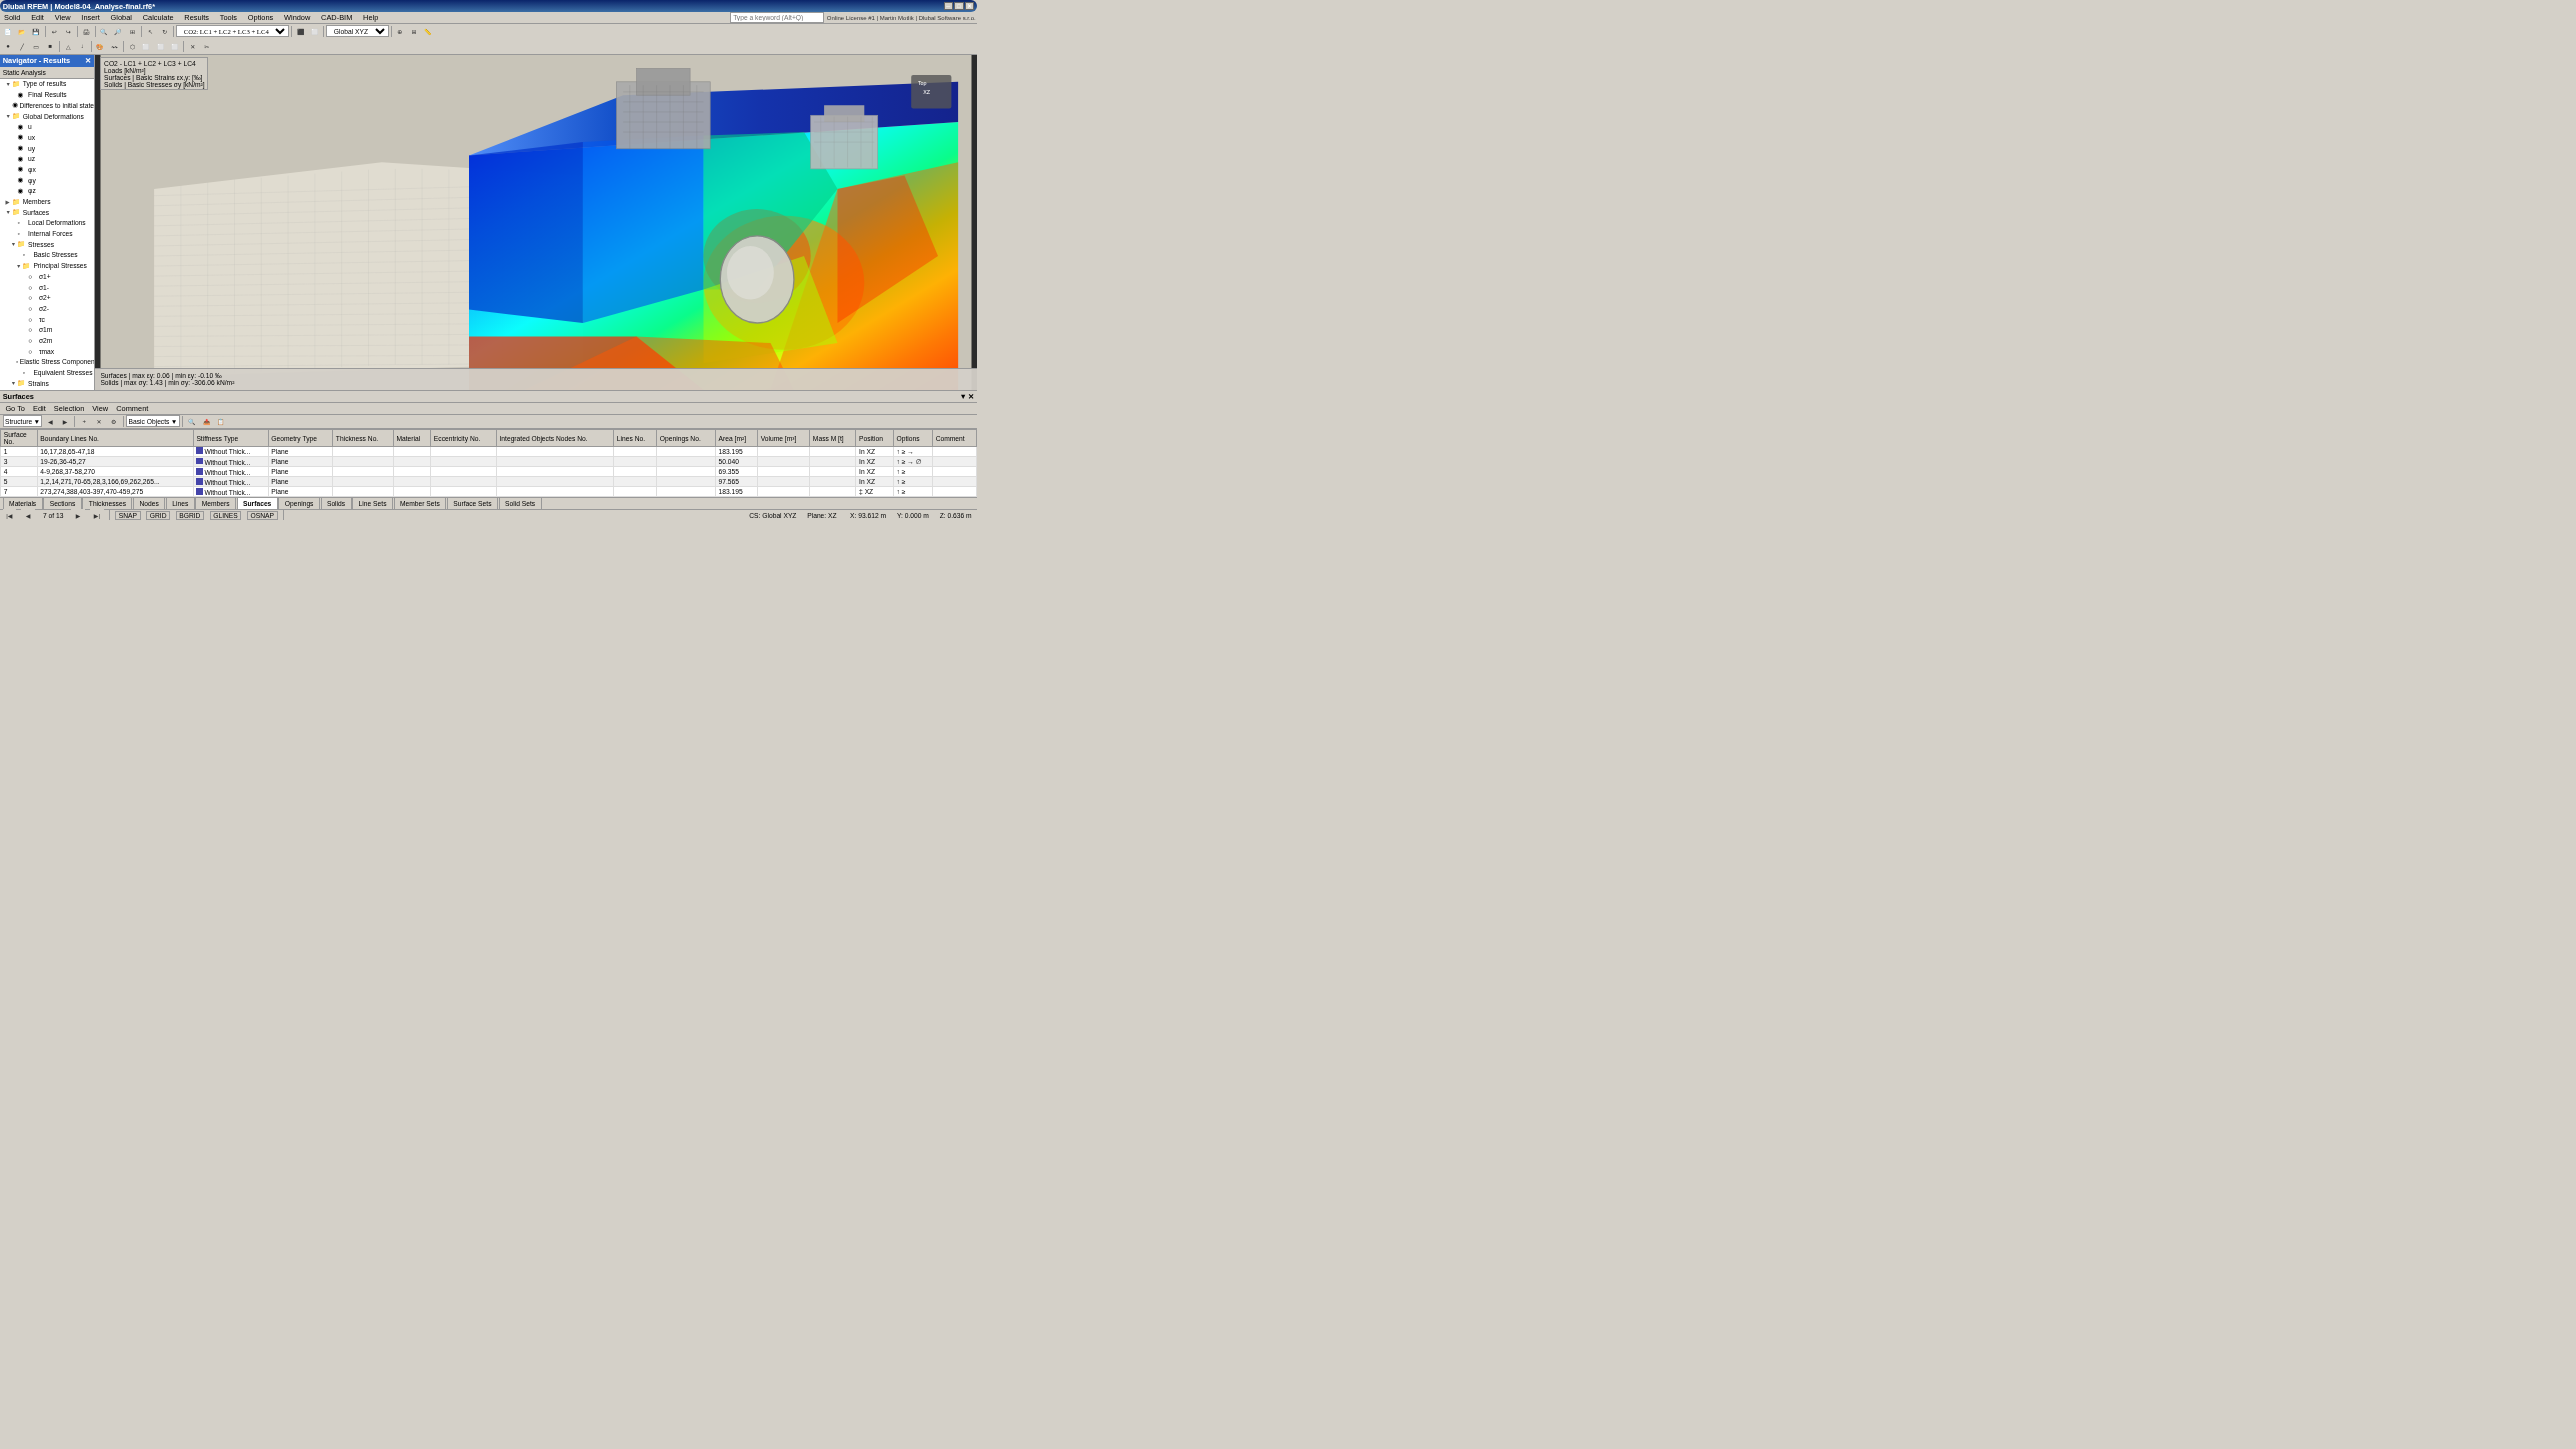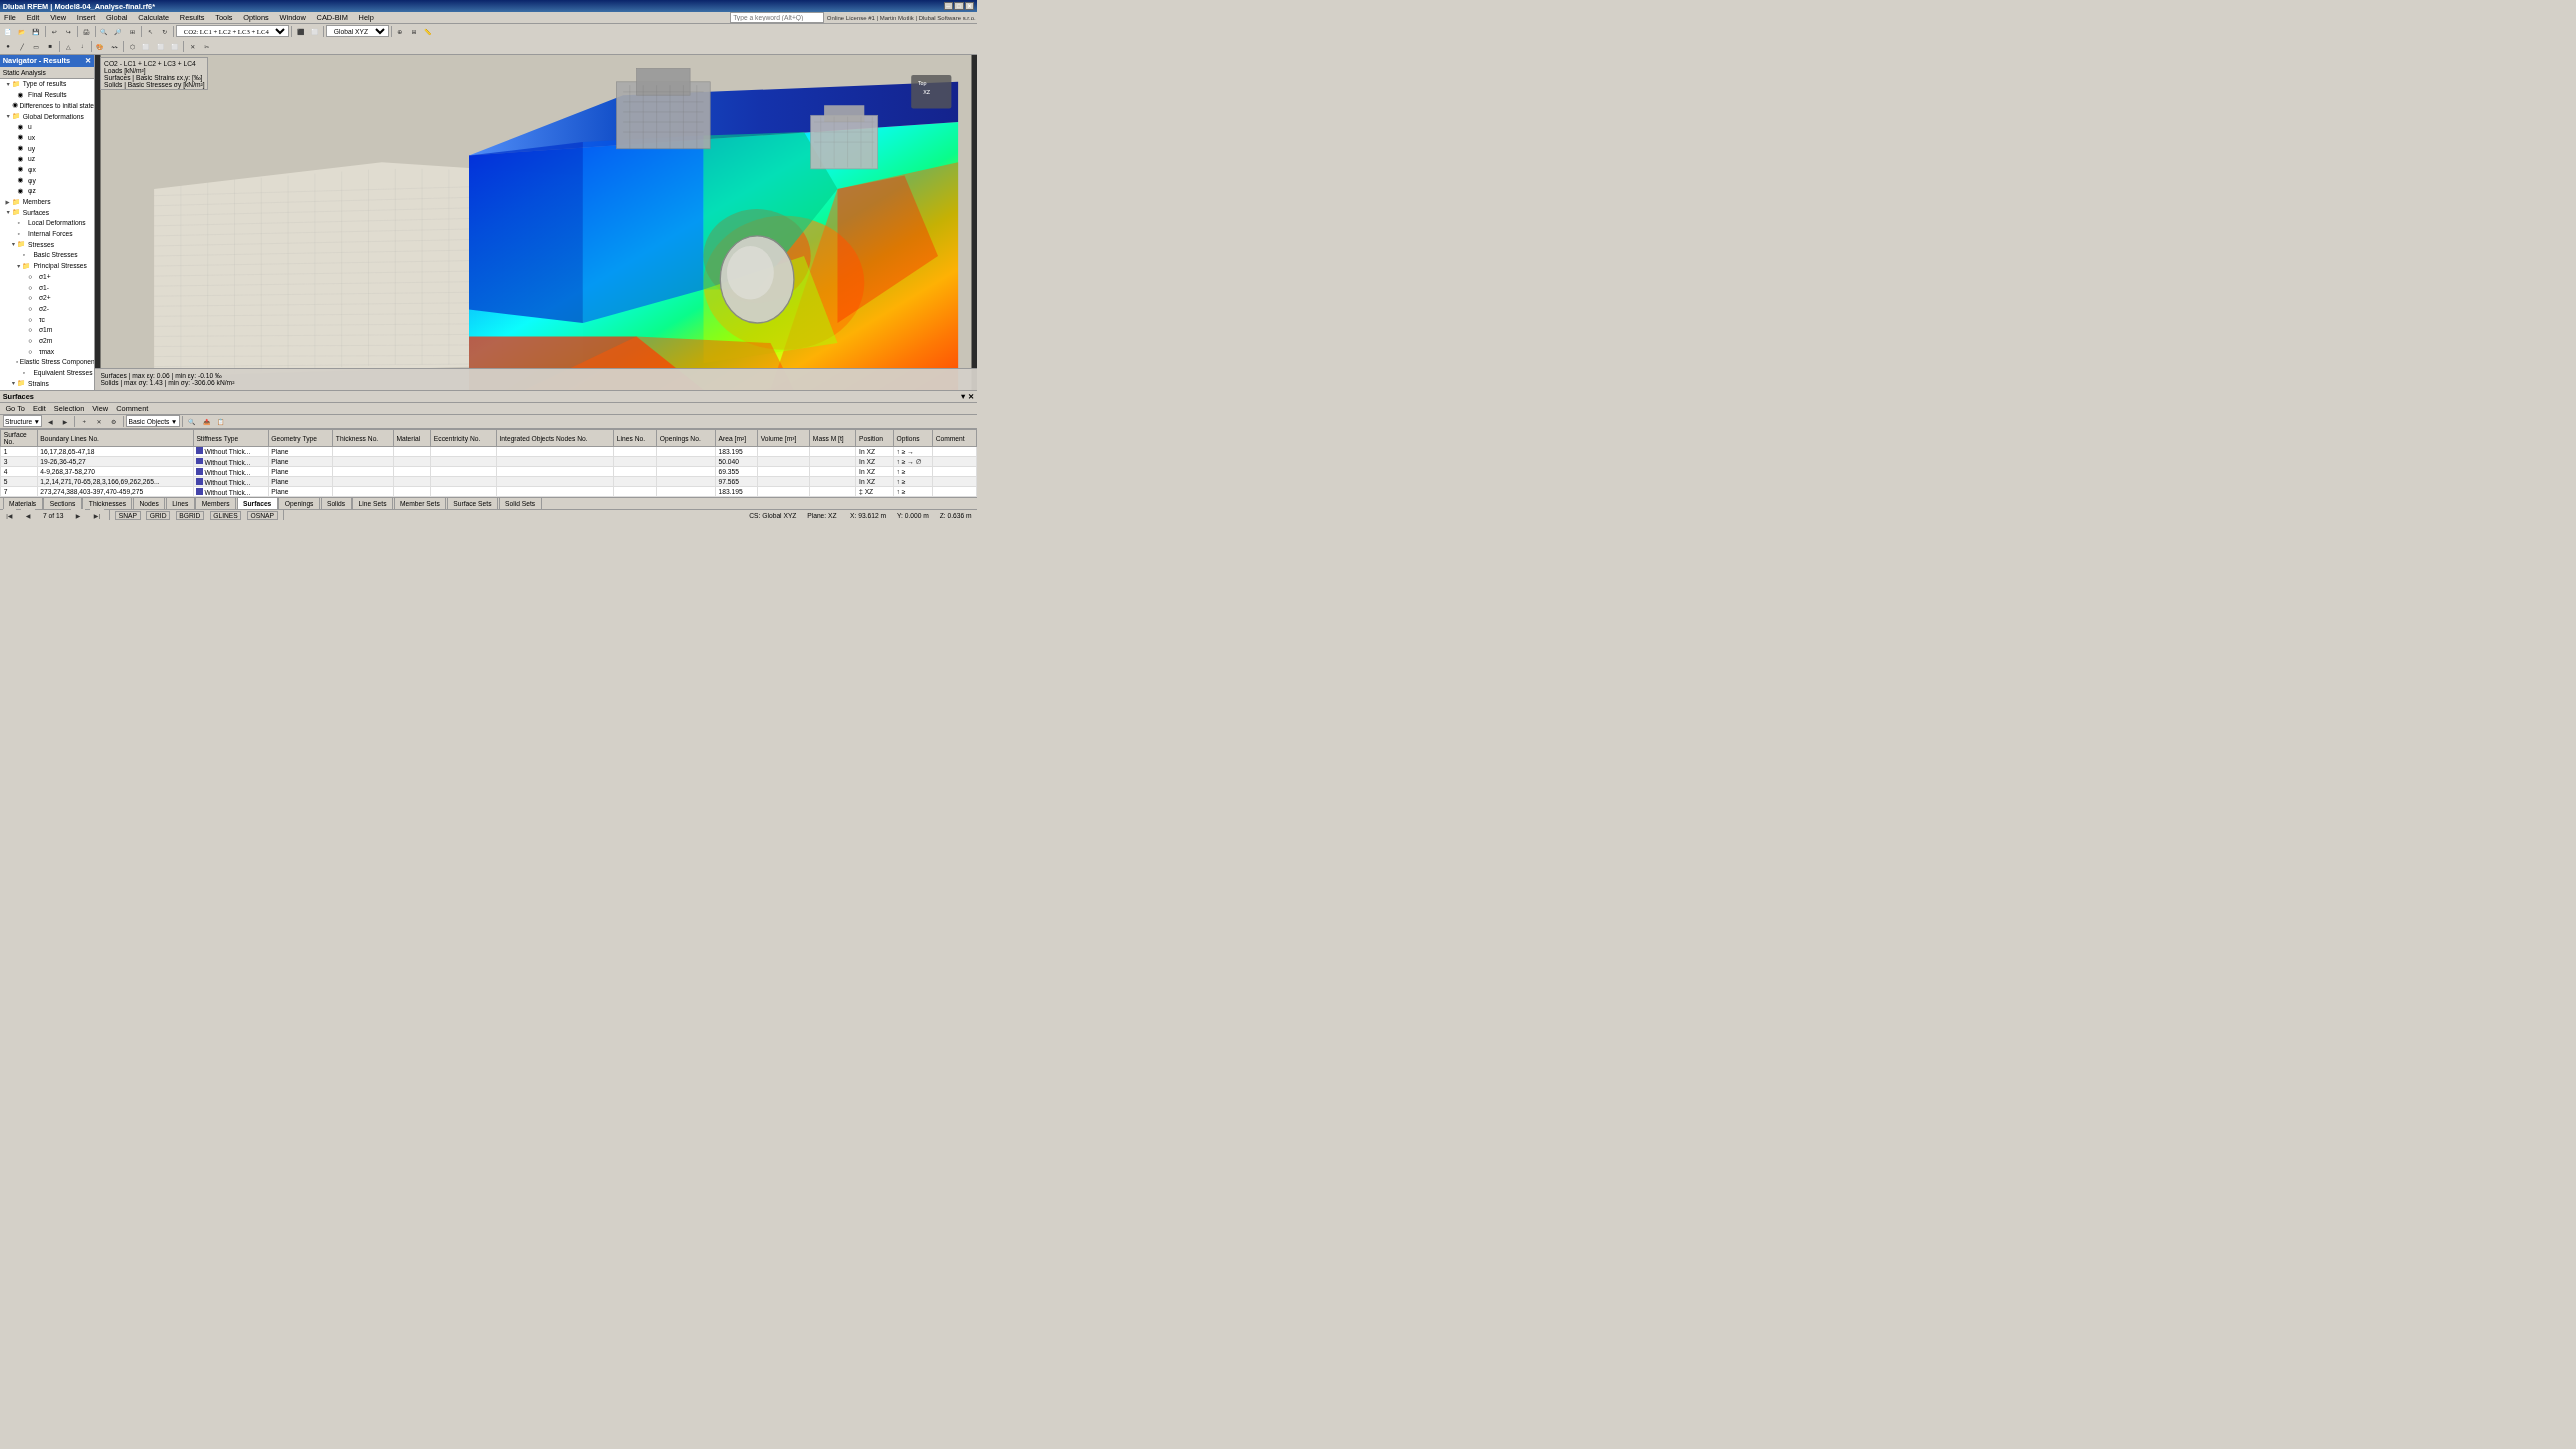--- a/index.html
+++ b/index.html
@@ -16,20 +16,21 @@
     
     #title-bar {
       height: 12px;
       background: linear-gradient(to bottom, #0a246a, #3b6ea5);
       display: flex;
       align-items: center;
       padding: 0 2.7px;
       color: white;
       font-size: 7.4px;
       font-weight: bold;
+      border-radius: 6px;
     }
     #title-bar-buttons {
       margin-left: auto;
       display: flex;
       gap: 1.3px;
     }
     .title-btn {
       width: 9.4px;
       height: 8px;
       background: #d4d0c8;
@@ -318,21 +319,21 @@
 <div id="title-bar">
   <span>Dlubal RFEM | Model8-04_Analyse-final.rf6*</span>
   <div id="title-bar-buttons">
     <div class="title-btn">─</div>
     <div class="title-btn">□</div>
     <div class="title-btn">✕</div>
   </div>
 </div>
 
 <div id="menu-bar">
-  <span class="menu-item">File</span>
+  <span class="menu-item">Solid</span>
   <span class="menu-item">Edit</span>
   <span class="menu-item">View</span>
   <span class="menu-item">Insert</span>
   <span class="menu-item">Global</span>
   <span class="menu-item">Calculate</span>
   <span class="menu-item">Results</span>
   <span class="menu-item">Tools</span>
   <span class="menu-item">Options</span>
   <span class="menu-item">Window</span>
   <span class="menu-item">CAD-BIM</span>

